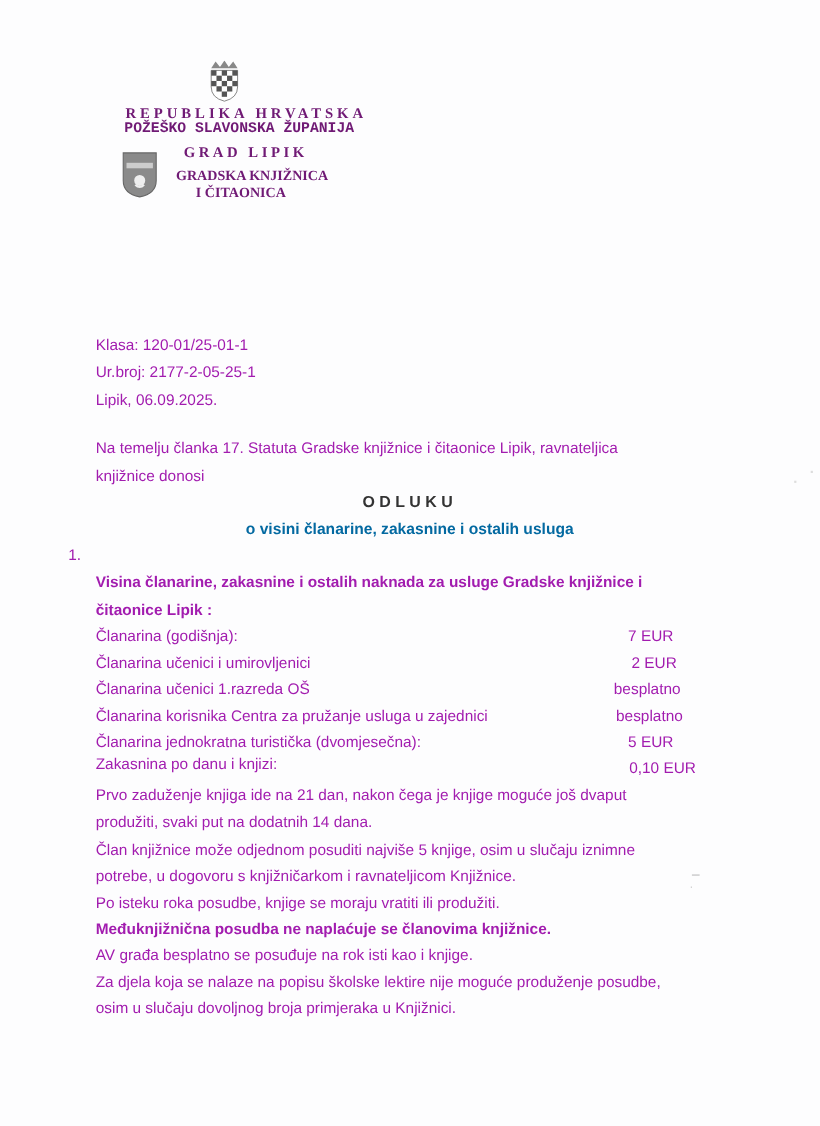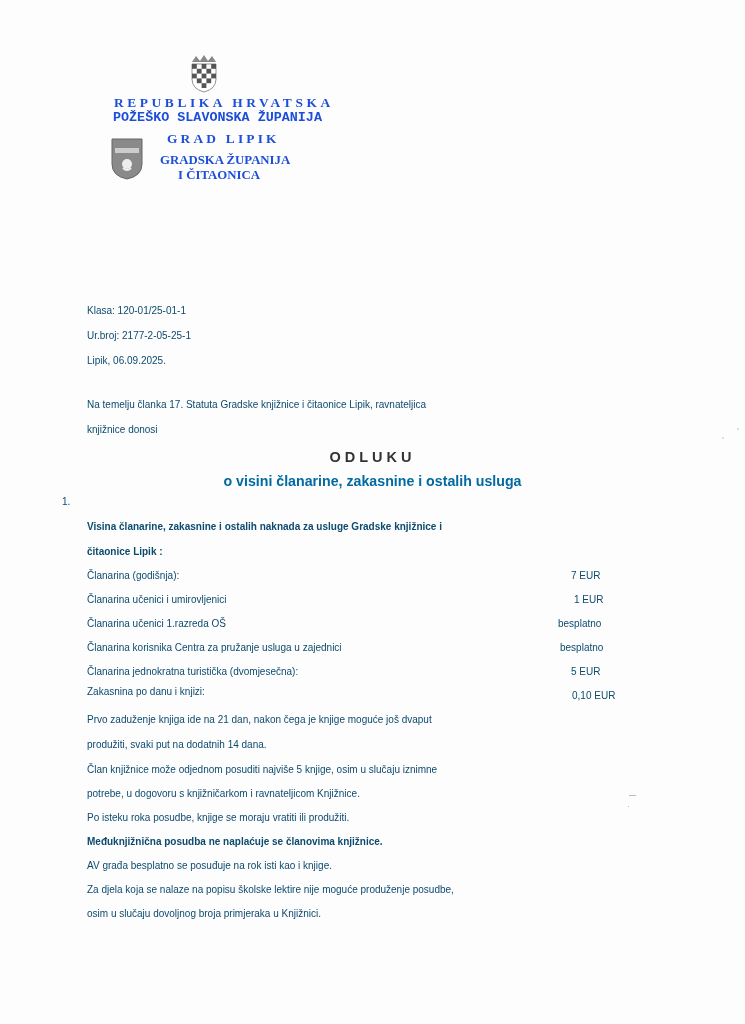--- a/index.html
+++ b/index.html
@@ -1,22 +1,22 @@
 <!DOCTYPE html>
 <html><head>
 <meta charset="utf-8">
 <style>
   html, body { margin: 0; padding: 0; }
   body {
     width: 745px; height: 1024px; background: #fdfdfe; position: relative; overflow: hidden;
     color: #2a2a2a;
   }
   .abs { position: absolute; white-space: nowrap; }
-  .sans { font-family: "Liberation Sans", sans-serif; font-size: 10px; color: #0c4a6e; }
-  .serif { font-family: "Liberation Serif", serif; font-weight: bold; color: #1d4ed8; }
+  .sans { font-family: "Liberation Sans", sans-serif; font-size: 14px; color: #a21caf; }
+  .serif { font-family: "Liberation Serif", serif; font-weight: bold; color: #701a75; }
   .letterhead { position: absolute; left: 0; top: 0; width: 745px; }
   .hr-coat { position: absolute; left: 190px; top: 55px; width: 28px; height: 38px; }
   .lipik-shield { position: absolute; left: 111px; top: 138px; width: 32px; height: 42px; }
   .t1 { left: 114px; top: 95px; font-size: 13.4px; letter-spacing: 3.6px; }
   .t2 { left: 113px; top: 110px; font-size: 13.4px; font-family: Liberation Mono, monospace; }
   .t3 { left: 167px; top: 131px; font-size: 13.4px; letter-spacing: 3.2px; }
   .t4 { left: 160px; top: 153px; font-size: 12.8px; }
   .t5 { left: 178px; top: 168px; font-size: 12.8px; }
   .center { left: 0; width: 745px; text-align: center; }
   .bold { font-weight: bold; }
@@ -50,21 +50,21 @@
   </svg>
   <div class="abs serif t1">REPUBLIKA HRVATSKA</div>
   <div class="abs serif t2">POŽEŠKO SLAVONSKA ŽUPANIJA</div>
   <svg class="lipik-shield" viewBox="0 0 32 42">
     <path d="M1 1 H31 V26 Q31 38 16 41 Q1 38 1 26 Z" fill="#8a8a8a" stroke="#666" stroke-width="1"></path>
     <rect x="4" y="10" width="24" height="5" fill="#ccc"></rect>
     <circle cx="16" cy="26" r="5" fill="#eee"></circle>
     <path d="M12 30 Q16 34 20 30" stroke="#eee" stroke-width="2" fill="none"></path>
   </svg>
   <div class="abs serif t3">GRAD LIPIK</div>
-  <div class="abs serif t4">GRADSKA ŽUPANIJA</div>
+  <div class="abs serif t4">GRADSKA KNJIŽNICA</div>
   <div class="abs serif t5">I ČITAONICA</div>
 </div>
 
 <div>
   <div class="abs sans" style="left:87px; top:305px;">Klasa: 120-01/25-01-1</div>
   <div class="abs sans" style="left:87px; top:330px;">Ur.broj: 2177-2-05-25-1</div>
   <div class="abs sans" style="left:87px; top:355px;">Lipik, 06.09.2025.</div>
 </div>
 
 <div>
@@ -79,21 +79,21 @@
 <div class="abs sans bold" style="left:87px; top:521px;">Visina članarine, zakasnine i ostalih naknada za usluge Gradske knjižnice i</div>
 <div class="abs sans bold" style="left:87px; top:546px;">čitaonice Lipik :</div>
 
 <div>
   <div>
     <div class="abs sans" style="left:87px; top:570px;">Članarina (godišnja):</div>
     <div class="val sans" style="left:571px; top:570px;">7 EUR</div>
   </div>
   <div>
     <div class="abs sans" style="left:87px; top:594px;">Članarina učenici  i umirovljenici</div>
-    <div class="val sans" style="left:574px; top:594px;">1 EUR</div>
+    <div class="val sans" style="left:574px; top:594px;">2 EUR</div>
   </div>
   <div>
     <div class="abs sans" style="left:87px; top:618px;">Članarina  učenici 1.razreda OŠ</div>
     <div class="val sans" style="left:558px; top:618px;">besplatno</div>
   </div>
   <div>
     <div class="abs sans" style="left:87px; top:642px;">Članarina korisnika Centra za pružanje usluga u zajednici</div>
     <div class="val sans" style="left:560px; top:642px;">besplatno</div>
   </div>
   <div>

